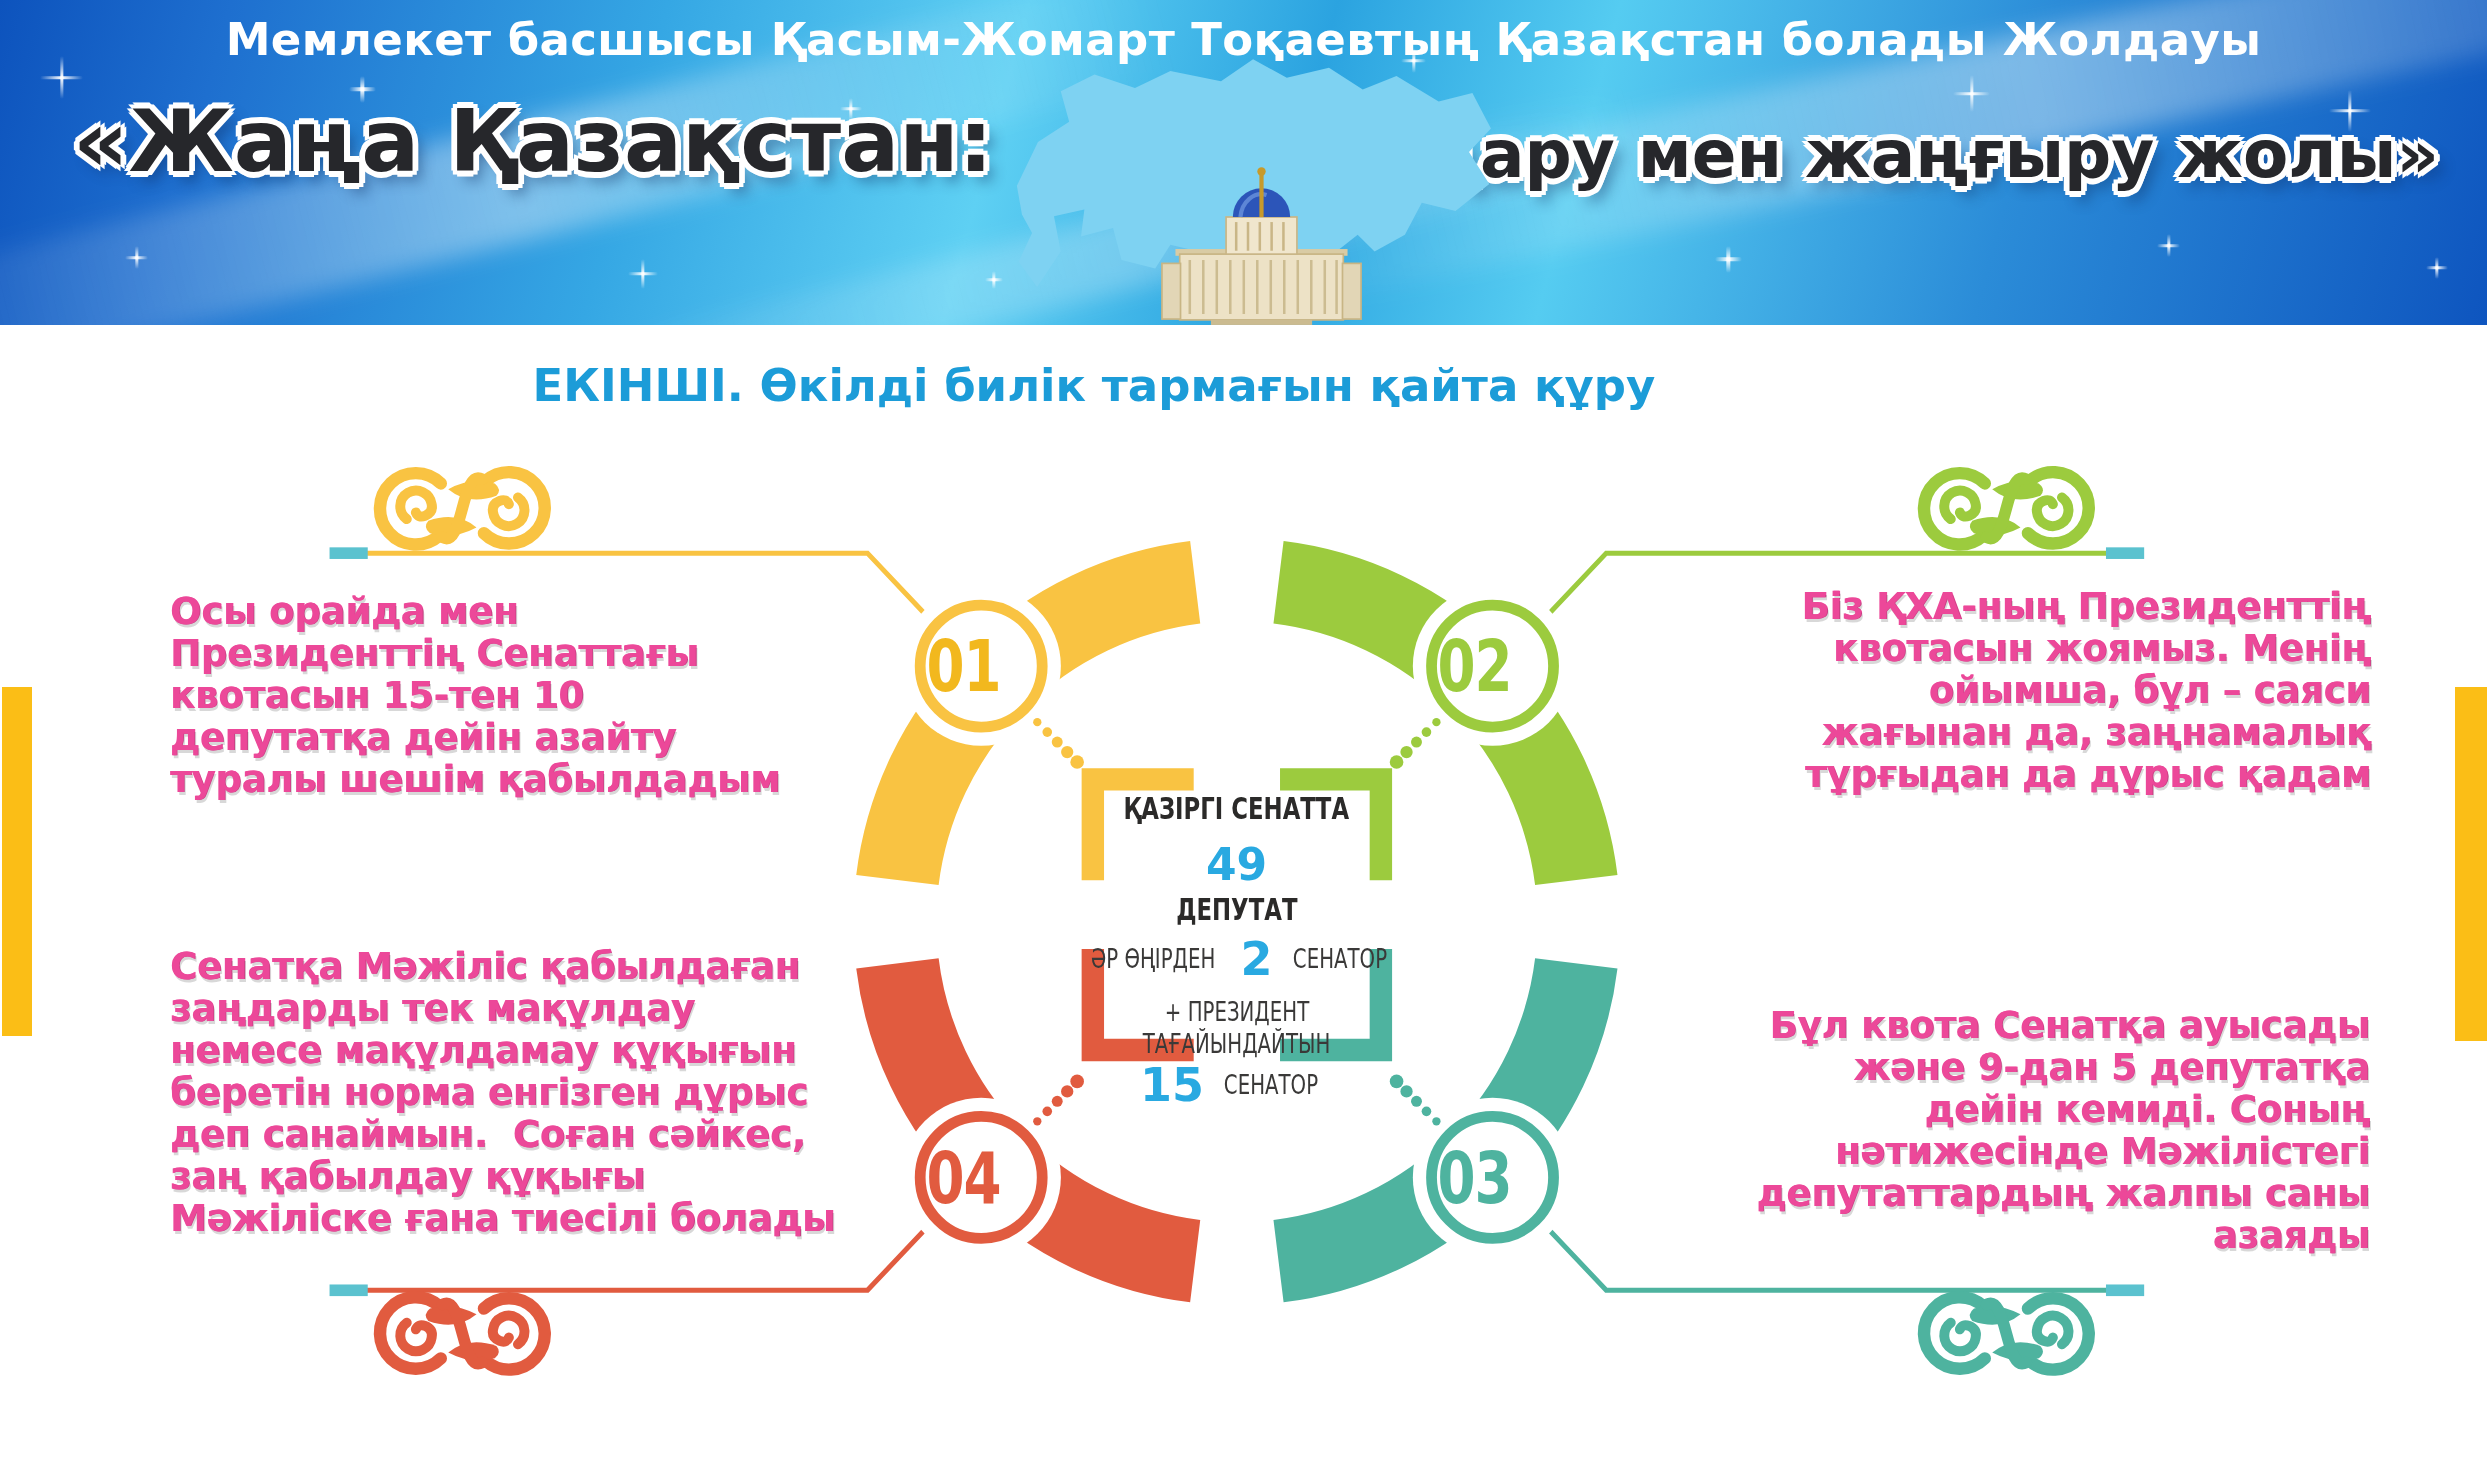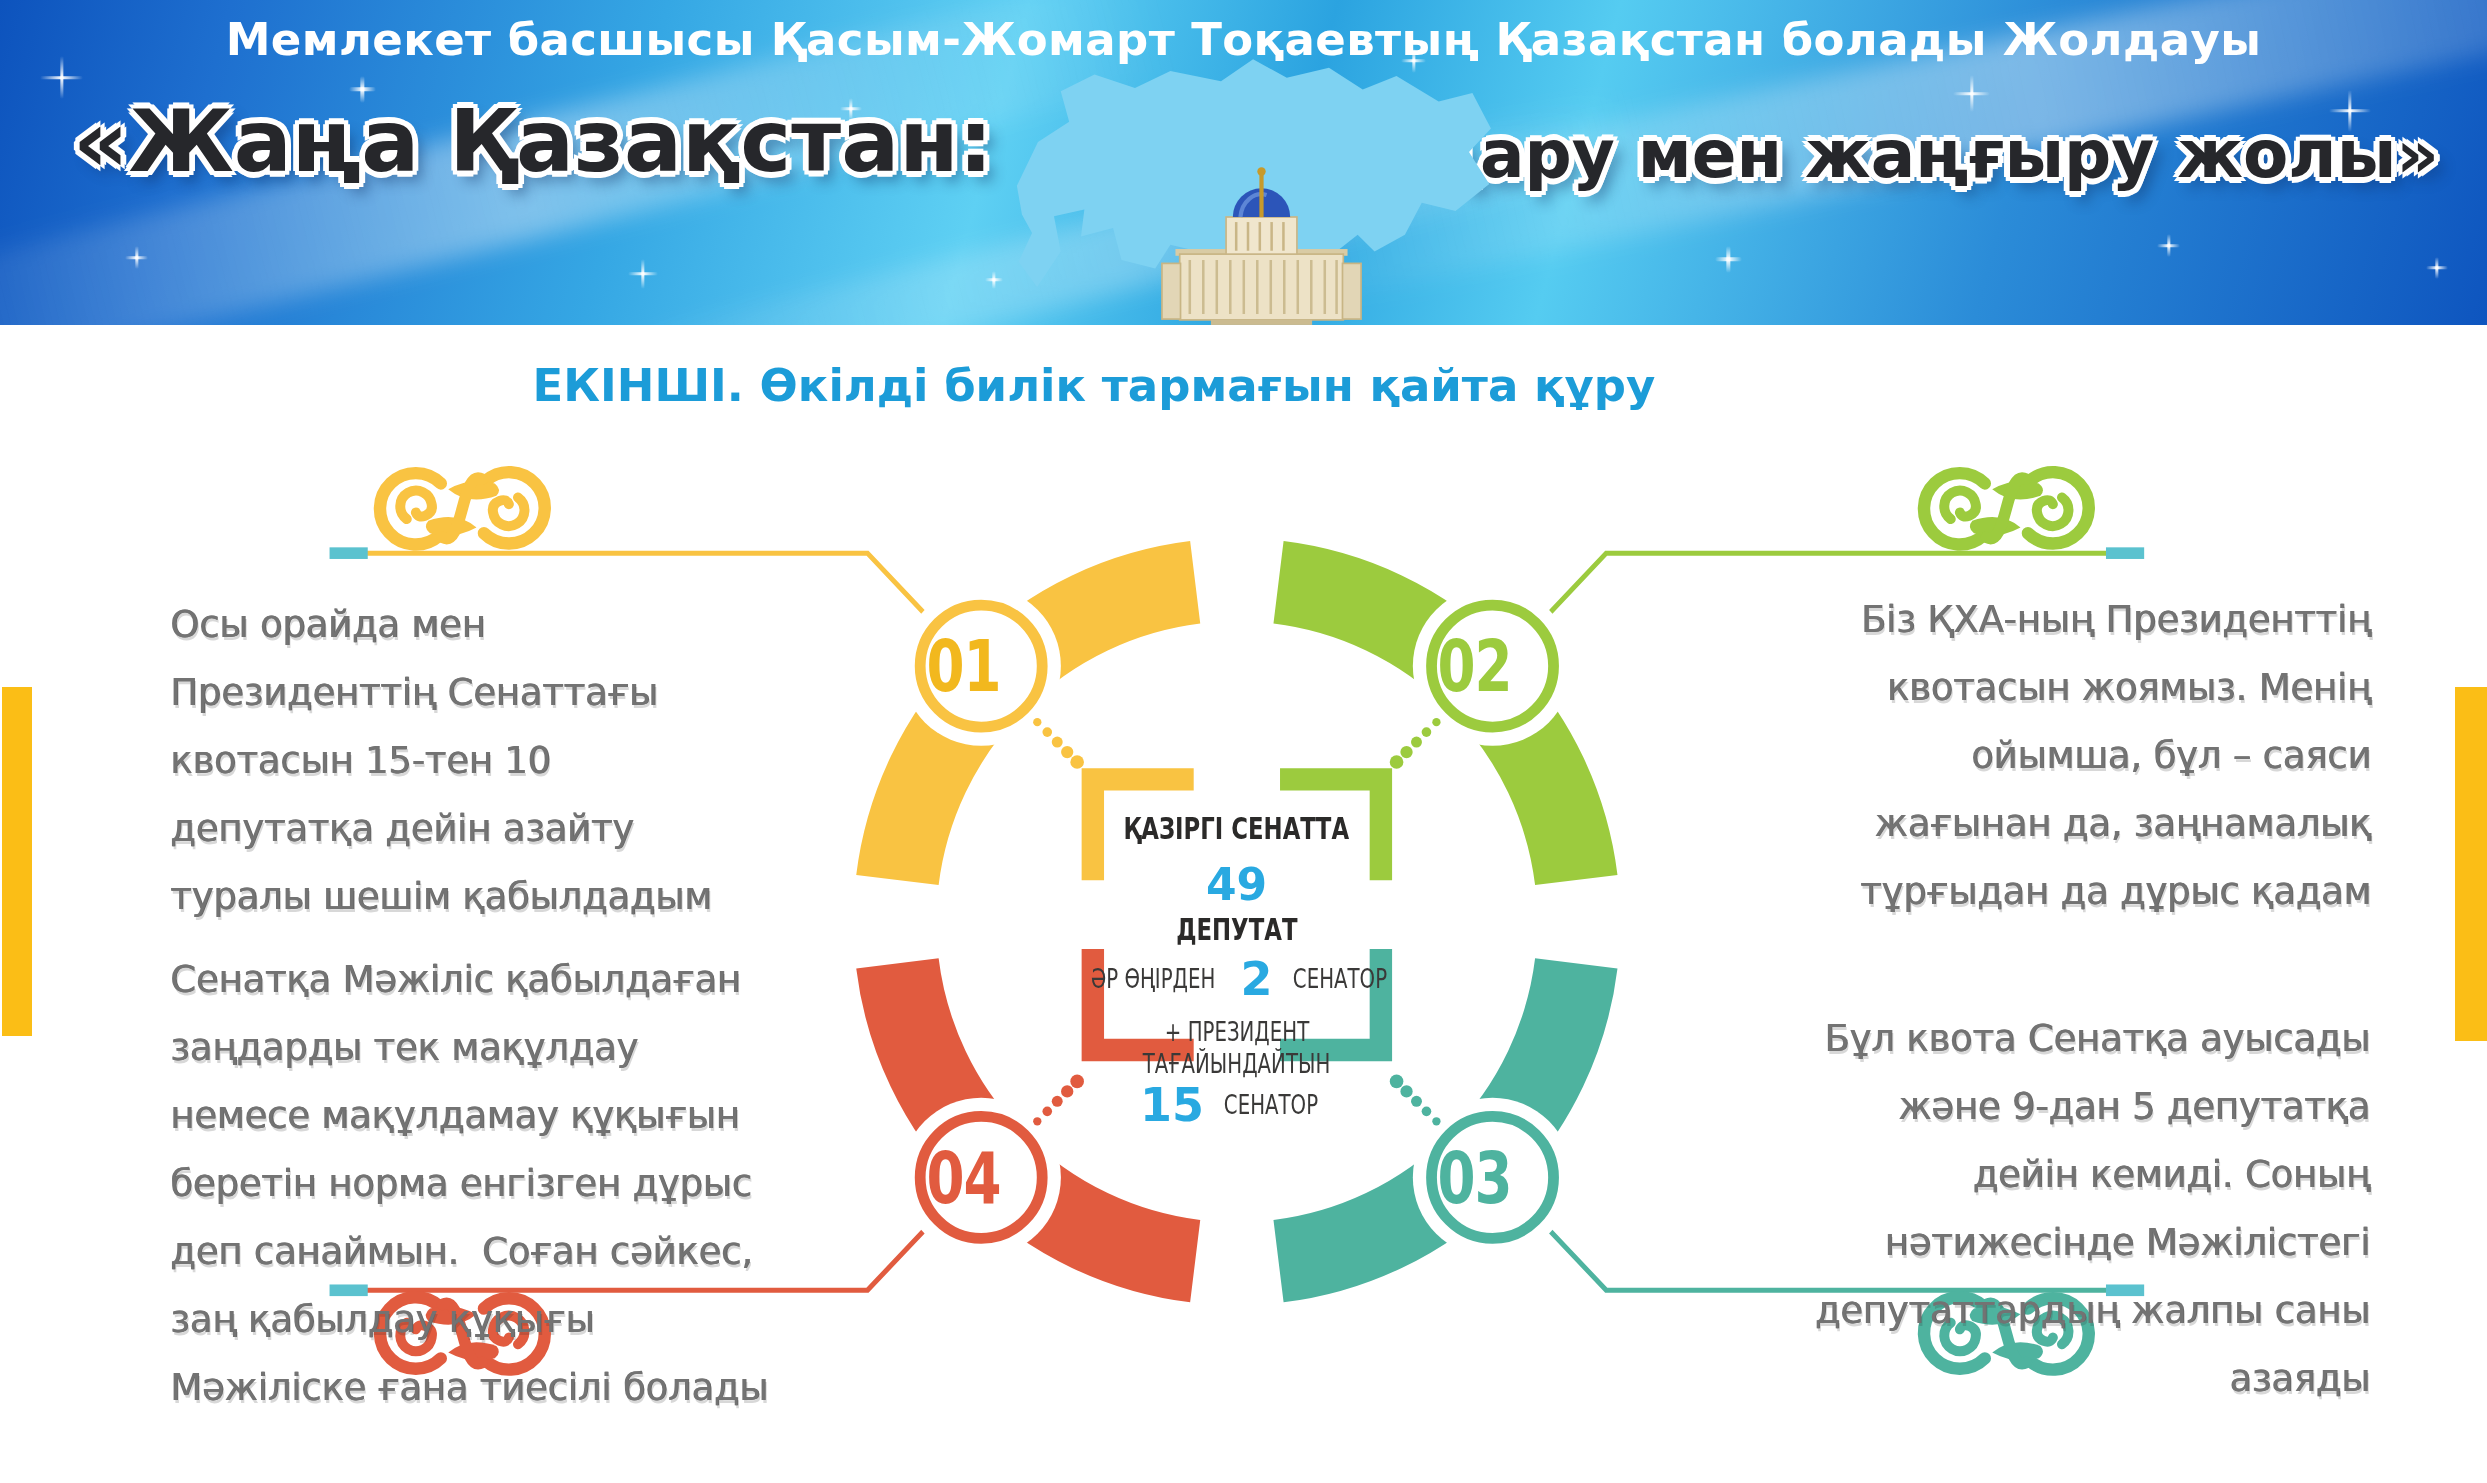--- a/index.html
+++ b/index.html
@@ -38,21 +38,21 @@
 
   
   .accent{position:absolute;background:#fbbe16;}
   .accent-l{left:1.7px;top:687px;width:30px;height:349px;}
   .accent-r{right:0px;top:687px;width:32px;height:354px;}
 
   
   .diagram{position:absolute;left:0;top:0;pointer-events:none;}
 
   
-  .block{position:absolute;font-size:37px;line-height:68px;font-weight:400;color:#737373;
+  .block{position:absolute;font-size:37px;line-height:42px;font-weight:700;color:#ec4899;
     white-space:pre-wrap;letter-spacing:-0.2px;
     text-shadow:1.7px 2.5px 0 rgba(40,40,40,.18),0.8px 0 0 currentColor;}
   .b1{left:170px;top:591px;width:731px;}
   .b2{left:1640px;top:586px;width:731px;text-align:right;}
   .b3{left:1615px;top:1005px;width:755px;text-align:right;}
   .b4{left:170px;top:946px;width:780px;}
 
   
   .num{position:absolute;width:133px;height:133px;display:flex;align-items:center;
     justify-content:flex-start;font-weight:700;font-size:72px;}
@@ -65,21 +65,21 @@
   
   .cx{display:inline-block;transform:scaleX(.76);transform-origin:50% 50%;white-space:nowrap;}
   .center{position:absolute;left:1083px;top:790px;width:307px;display:flex;
     flex-direction:column;align-items:center;color:#2b2a29;}
   .cbold{font-size:30px;font-weight:700;}
   .clight{font-size:26px;font-weight:400;color:#3a3938;}
   .blue{color:#29a9e1;}
   .big49{font-size:44px;font-weight:700;line-height:48px;margin-top:15px;}
   .mnum{font-size:46px;font-weight:700;line-height:40px;}
   .crow{display:flex;align-items:center;gap:5px;}
-  .mt1{margin-top:21px;}.mt2{margin-top:3.3px;}.mt3{margin-top:11.6px;}
+  .mt1{margin-top:1px;}.mt2{margin-top:3.3px;}.mt3{margin-top:11.6px;}
   .mt4{margin-top:18px;}.mt5{margin-top:1.7px;}.mt6{margin-top:6.6px;}
 </style>
 </head>
 <body>
 
 <div class="page">
 
   <header class="band">
     <div class="streak st1"></div>
     <div class="streak st2"></div>

